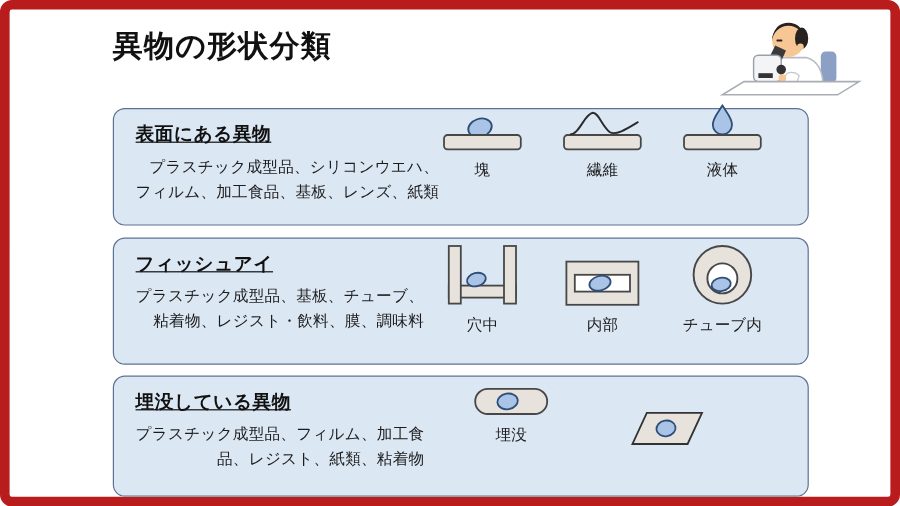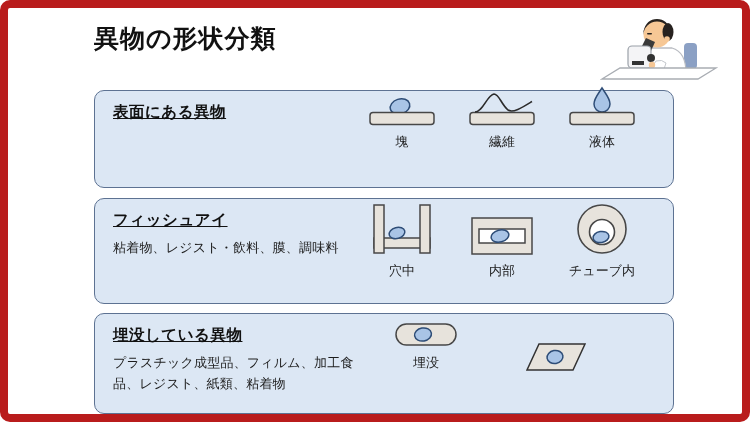--- a/index.html
+++ b/index.html
@@ -17,20 +17,21 @@
     position:absolute; left:86px; top:14px;
     font-size:25px; font-weight:bold; color:#111;
     letter-spacing:1px;
   }
   .section {
     position:absolute; left:86px; width:580px;
     box-sizing:border-box;
     background:#dce7f4;
     border:1.4px solid #5d7292;
     border-radius:10px;
+    text-align:right;
   }
   .sec1 { top:82px;  height:98px; }
   .sec2 { top:190px; height:106px; }
   .sec3 { top:305px; height:101px; }
   .sec-heading {
     position:absolute; left:18px; top:11px;
     font-size:15.5px; font-weight:bold; color:#111;
     text-decoration:underline;
     letter-spacing:0.5px;
   }
@@ -87,20 +88,24 @@
     <rect x="32" y="48" width="12" height="4" fill="#333333"></rect>
 
     <path d="M56,48 q6,-2 10,2 l-2,6 q-8,2 -12,-2 z" fill="#ffffff" stroke="#c4c7cc" stroke-width="1"></path>
     <circle cx="52" cy="52" r="3.2" fill="#f6c795"></circle>
 
     <polygon points="2,66 98,66 116,55 20,55" fill="#ffffff" stroke="#a9adb3" stroke-width="1.3"></polygon>
   </svg>
 
   <div class="section sec1">
     <div class="sec-heading">表面にある異物</div>
+    <div class="sec-desc">
+      <div>プラスチック成型品、シリコンウエハ、</div>
+      <div>フィルム、加工食品、基板、レンズ、紙類</div>
+    </div>
     <div class="icon-row">
       <div class="icon-cell">
         <svg width="70" height="44" viewBox="0 0 70 44">
           <ellipse cx="33" cy="23.5" rx="10" ry="7.5" transform="rotate(-18 33 23.5)" fill="#a9c4e6" stroke="#2e4d77" stroke-width="1.5"></ellipse>
           <rect x="3" y="29.5" width="64" height="12" rx="3" fill="#e7e3dc" stroke="#474747" stroke-width="1.5"></rect>
         </svg>
         <div class="icon-label">塊</div>
       </div>
       <div class="icon-cell">
         <svg width="70" height="44" viewBox="0 0 70 44">
@@ -115,20 +120,21 @@
           <rect x="3" y="29.5" width="64" height="12" rx="3" fill="#e7e3dc" stroke="#474747" stroke-width="1.5"></rect>
         </svg>
         <div class="icon-label">液体</div>
       </div>
     </div>
   </div>
 
   <div class="section sec2">
     <div class="sec-heading">フィッシュアイ</div>
     <div class="sec-desc">
+      <div>プラスチック成型品、基板、チューブ、</div>
       <div>粘着物、レジスト・飲料、膜、調味料</div>
     </div>
     <div class="icon-row">
       <div class="icon-cell">
         <svg width="64" height="54" viewBox="0 0 64 54">
           <rect x="4" y="36" width="56" height="10" fill="#e7e3dc" stroke="#474747" stroke-width="1.5"></rect>
           <ellipse cx="27" cy="31" rx="8" ry="5.5" transform="rotate(-15 27 31)" fill="#a9c4e6" stroke="#2e4d77" stroke-width="1.5"></ellipse>
           <rect x="4" y="3" width="10" height="48" fill="#e7e3dc" stroke="#474747" stroke-width="1.5"></rect>
           <rect x="50" y="3" width="10" height="48" fill="#e7e3dc" stroke="#474747" stroke-width="1.5"></rect>
         </svg>

